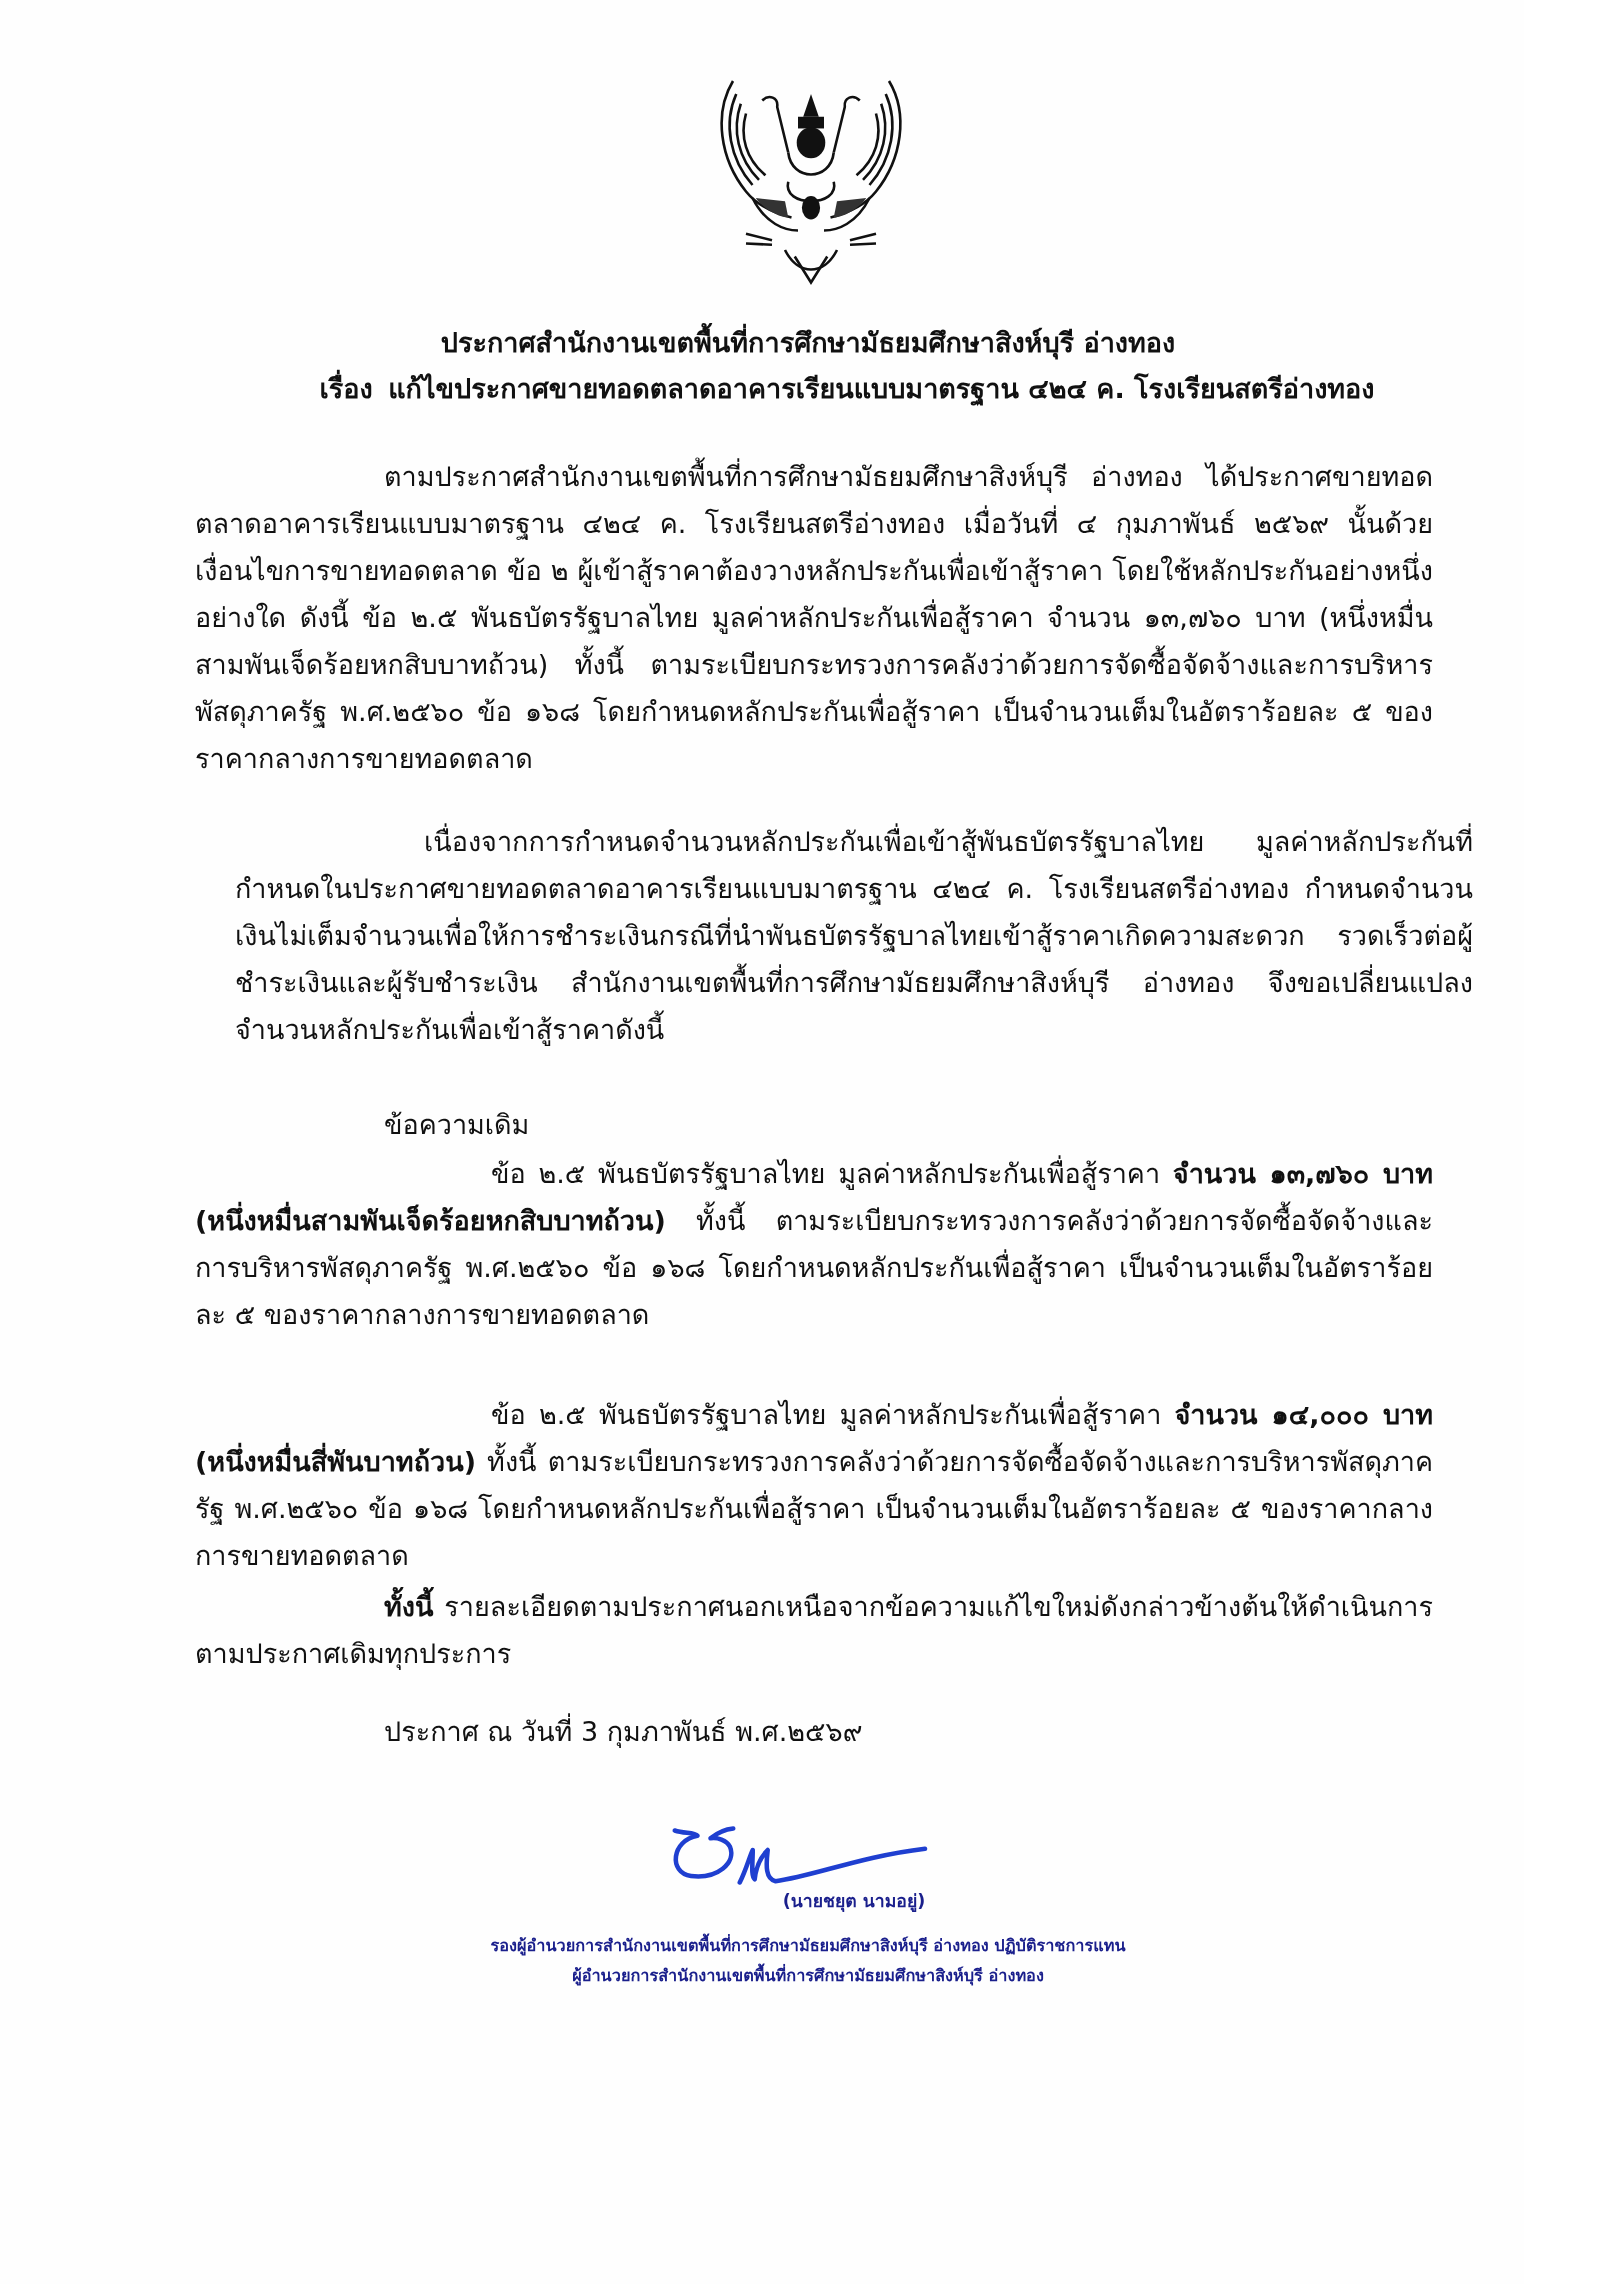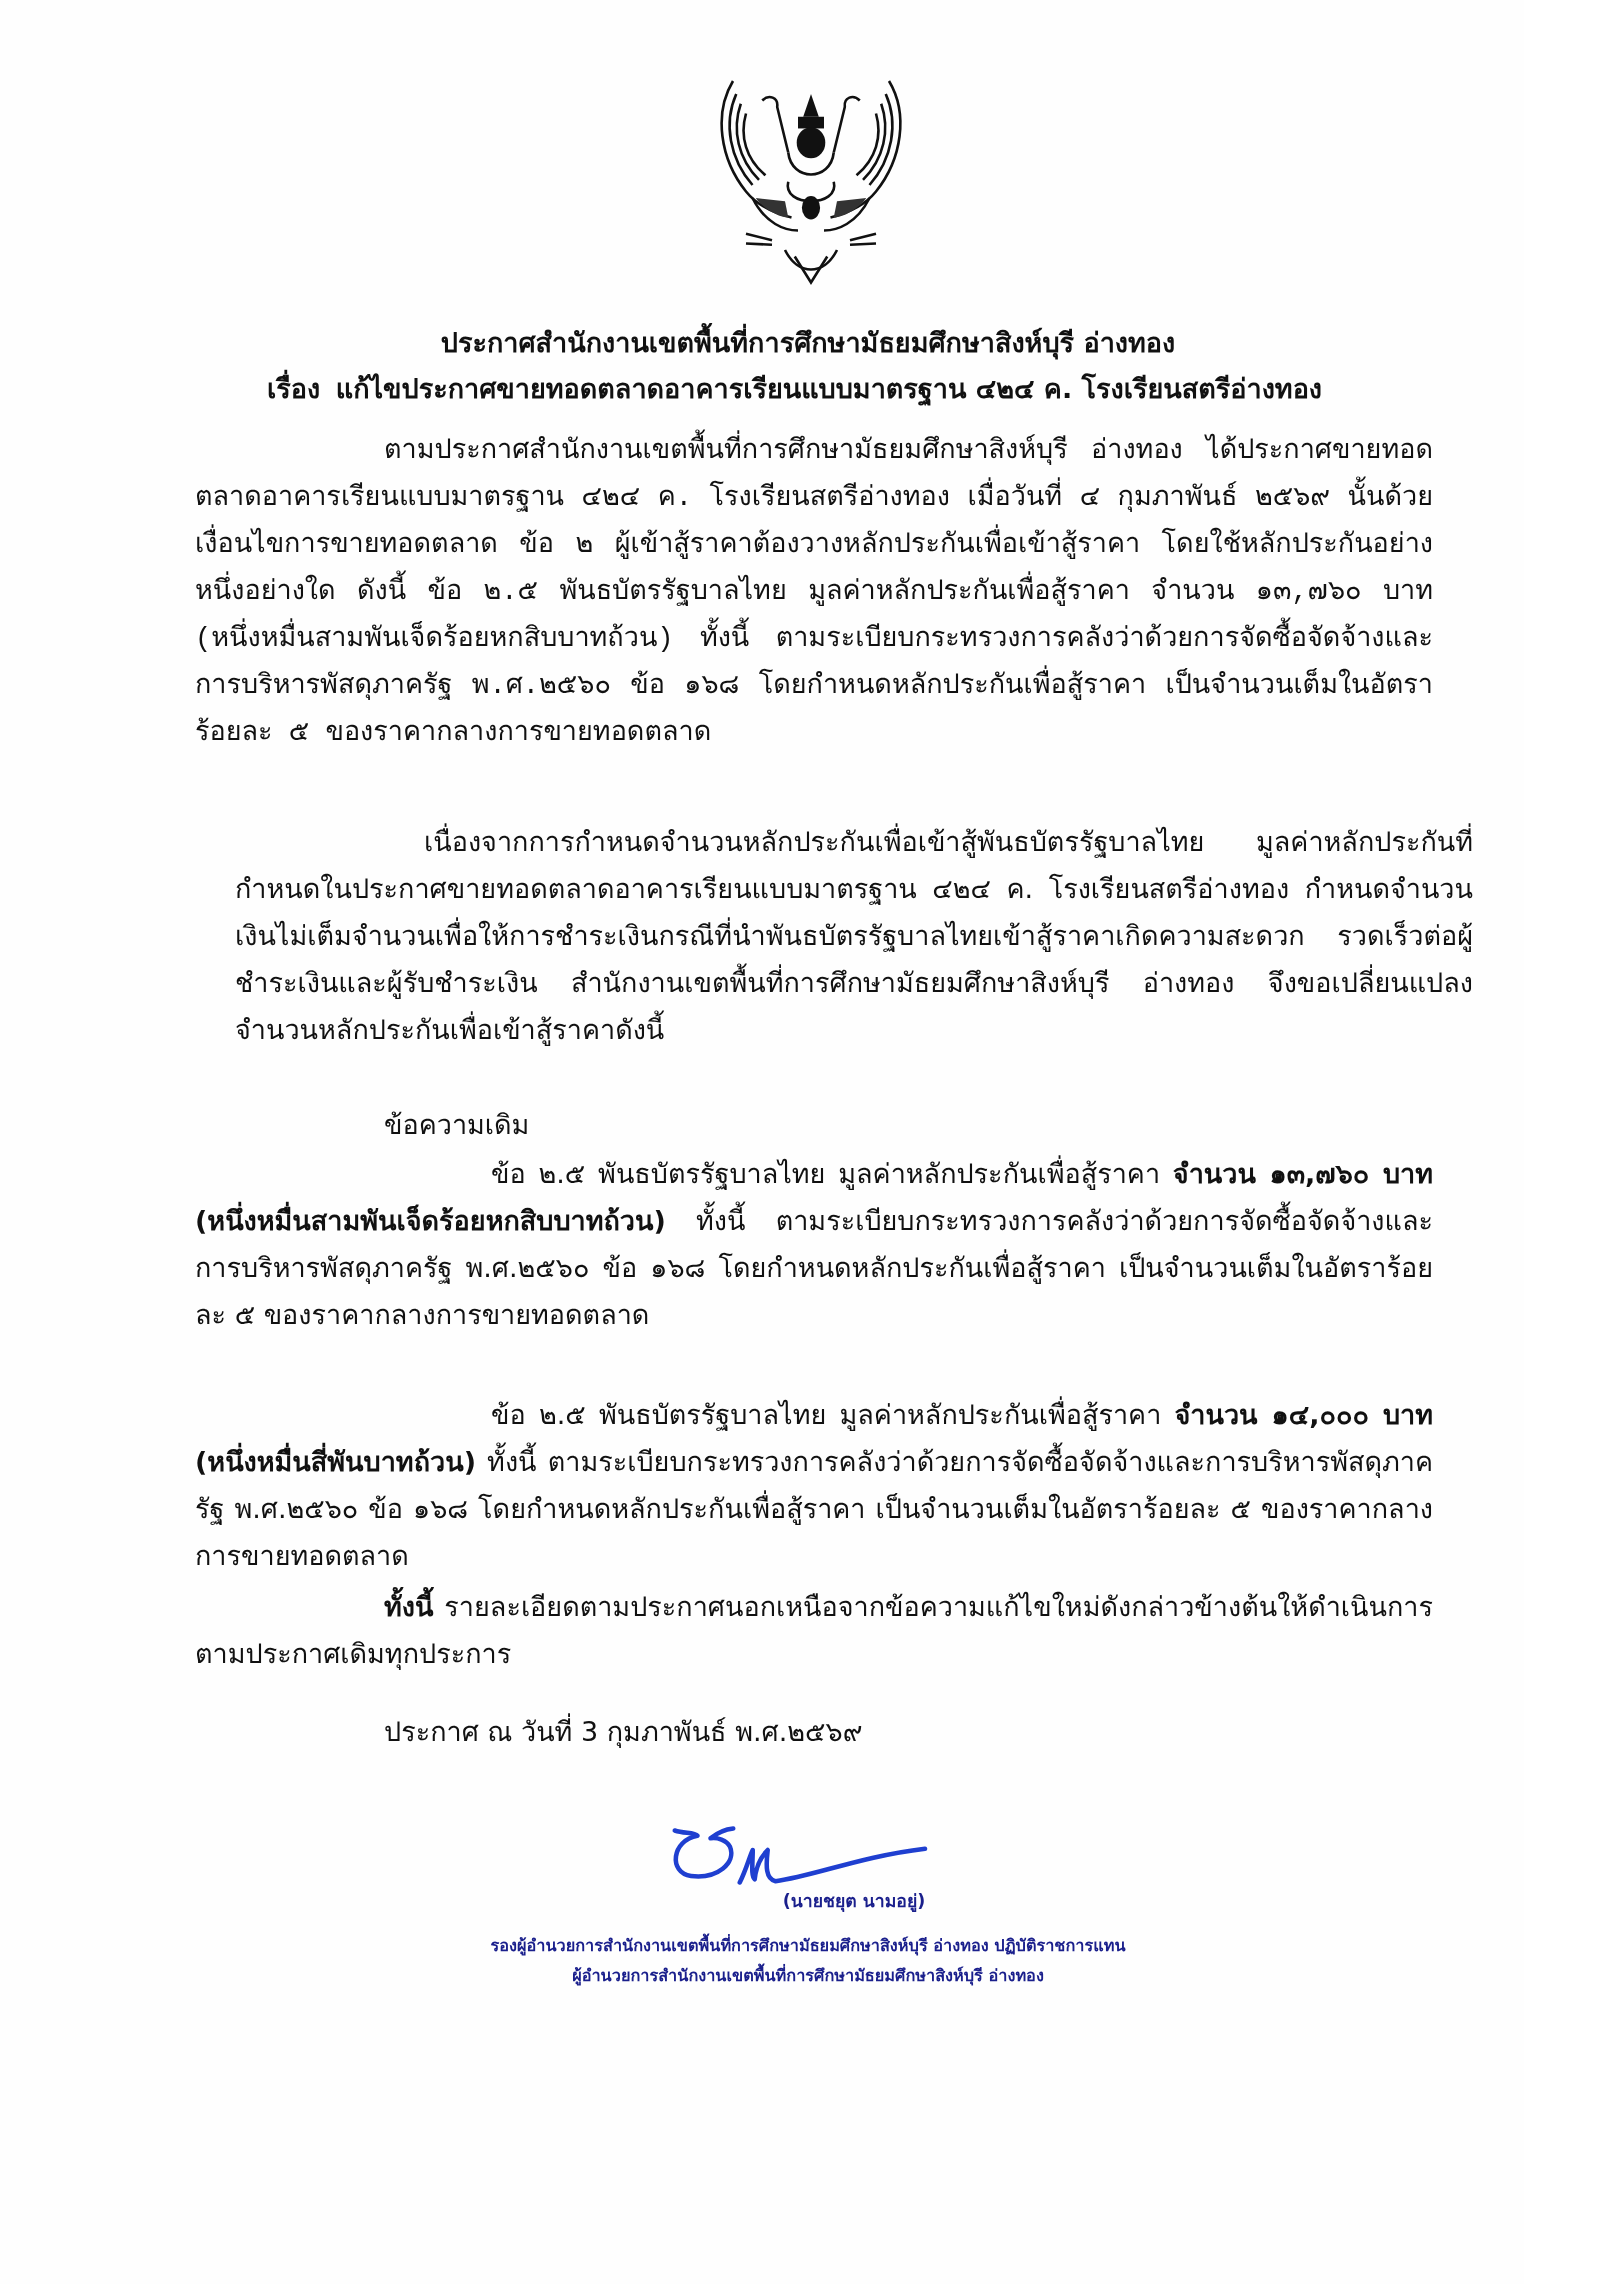--- a/index.html
+++ b/index.html
@@ -5,31 +5,31 @@
   html, body { margin: 0; padding: 0; background: #ffffff; }
   body { width: 1616px; height: 2284px; position: relative; overflow: hidden;
          font-family: "DejaVu Sans", "Liberation Sans", sans-serif; color: #111111; }
   .page { position: absolute; left: 0; top: 0; width: 1524px; height: 2284px; background: #fefefe; }
 
   .emblem { position: absolute; left: 707px; top: 68px; width: 208px; height: 221px; }
 
   .heading { position: absolute; left: 0; width: 1616px; text-align: center;
              font-weight: bold; font-size: 27px; line-height: 39px; }
   .heading.h1 { top: 323px; }
-  .heading.h2 { top: 369px; left: 267px; width: 1160px; text-align: left; }
+  .heading.h2 { top: 369px; left: 267px; width: 1160px; text-align: center; }
   .heading .subject-label { margin-right: 15.6px; }
 
   .body { position: absolute; left: 195px; width: 1238px; font-size: 27px; line-height: 47px;
           text-align: justify; text-align-last: left; }
   .para { margin: 0; text-indent: 189px; }
   .section-label { font-weight: normal; margin: 0; padding-left: 189px; }
   .para.deep { text-indent: 296px; }
   .b { font-weight: bold; }
 
-  .p1 { top: 428px; font-family: Liberation Mono, monospace; }
+  .p1 { top: 453px; }
   .p2 { top: 818px; margin-left: 40px; }
   .orig-label { top: 1101px; }
   .orig-text { top: 1150px; }
   .new-label { top: 1342px; }
   .new-text { top: 1391px; }
   .closing { top: 1583px; }
   .dateline { position: absolute; left: 384px; top: 1712px; font-size: 27px; line-height: 39px; }
 
   .signature { position: absolute; left: 645px; top: 1811px; width: 313px; height: 78px; }
   .signer { position: absolute; left: 0; width: 1616px; text-align: center; color: #1a1f8c;

